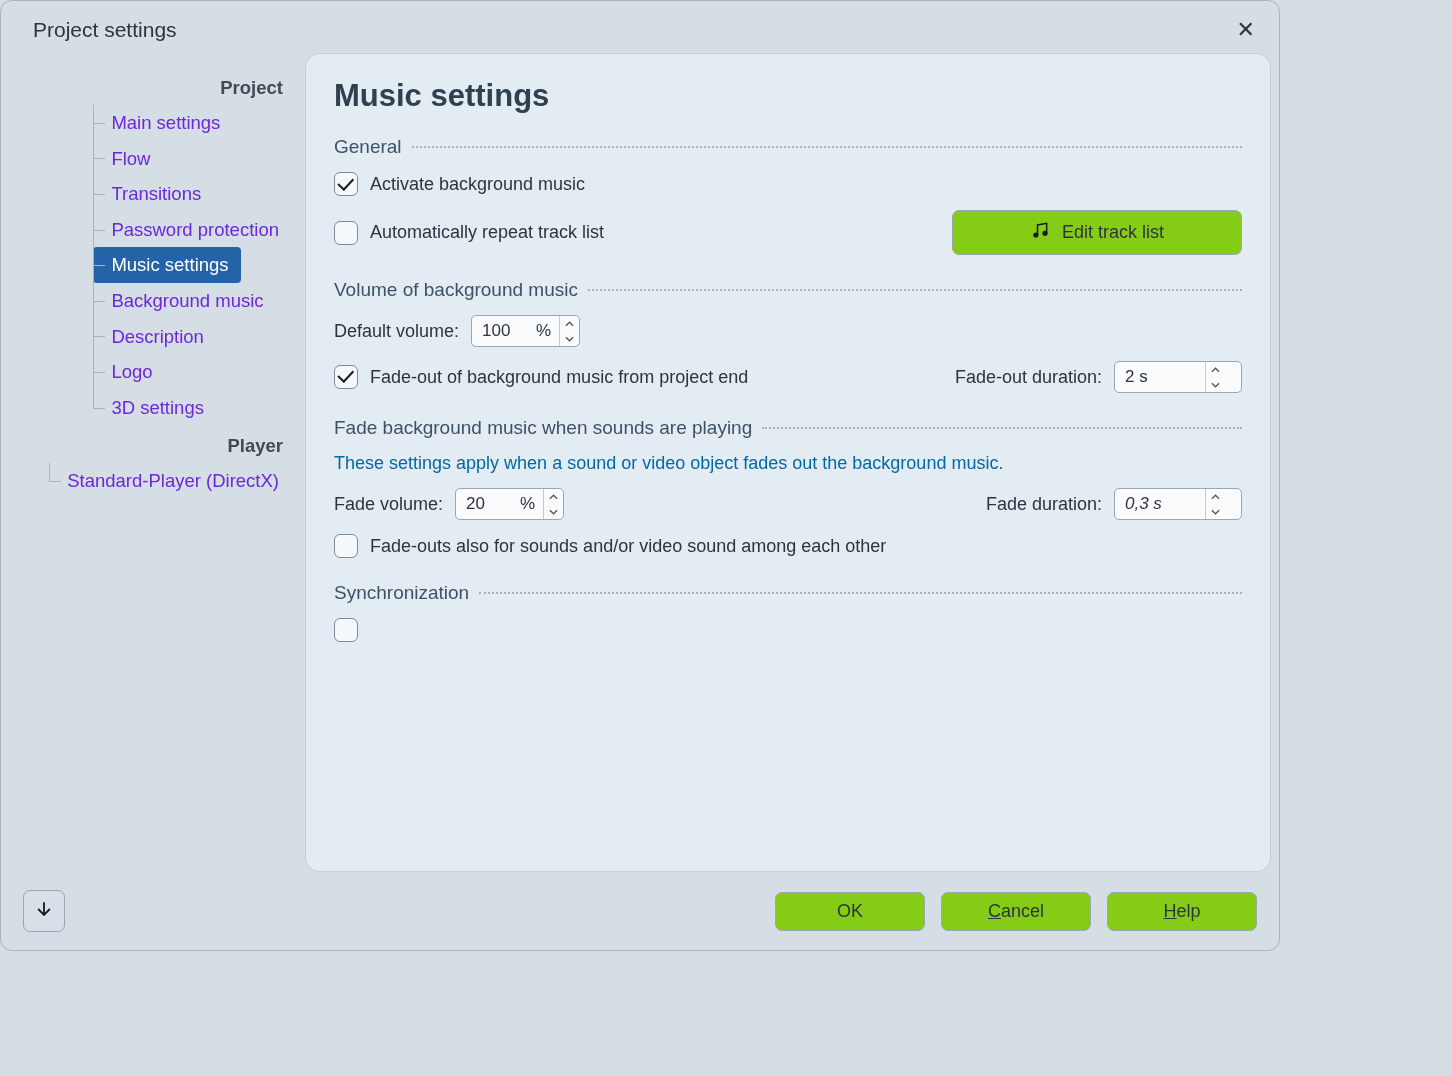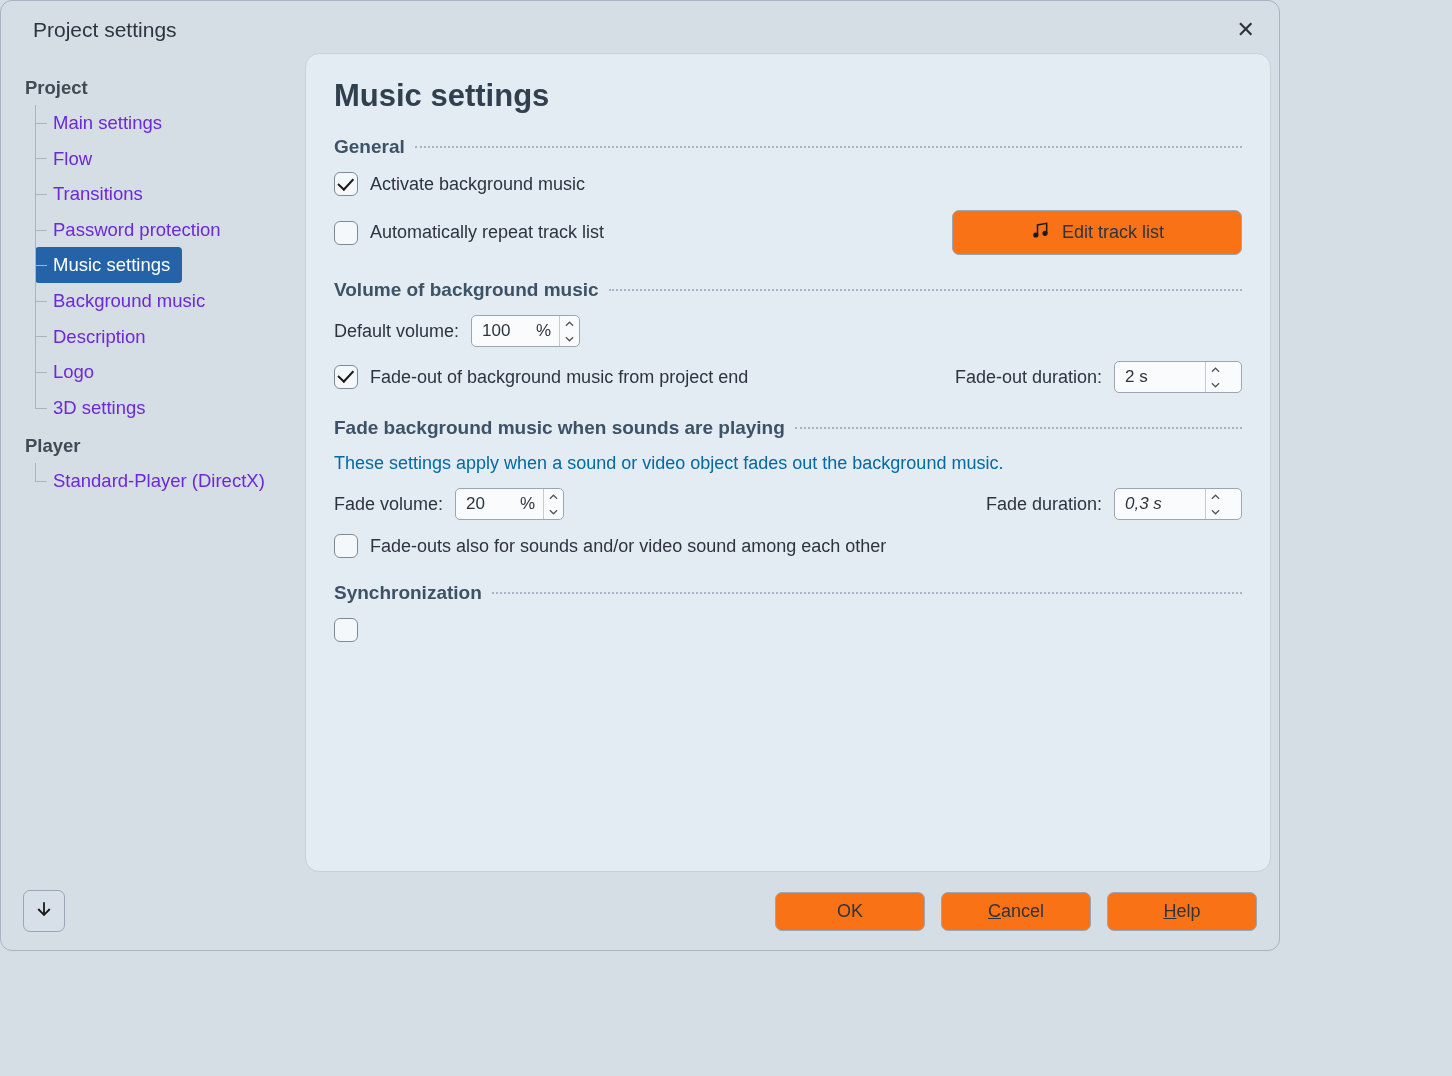--- a/index.html
+++ b/index.html
@@ -27,21 +27,21 @@
   .titlebar .close {
     font-size: 22px; line-height: 1; color: #2d3440; padding: 4px 6px;
     cursor: pointer; border-radius: 4px;
   }
 
   
   .main { flex: 1; display: flex; padding: 0 8px 8px 8px; gap: 10px; min-height: 0; }
 
   .sidebar {
     width: 286px; padding: 18px 8px 8px 12px; font-size: 18.5px;
-    display: flex; flex-direction: column; gap: 4px;
+    display: flex; flex-direction: column; gap: 4px; align-items: flex-end;
   }
   .sidebar .group { font-weight: 600; color: #424a55; padding: 6px 4px 2px; font-size: 18.5px; }
   .tree { margin-left: 14px; }
   .tree-item {
     position: relative; padding: 3px 8px 3px 18px; color: #6d28d9; cursor: pointer;
     border-radius: 4px; line-height: 1.6;
   }
   .tree-item::before {
     content: ""; position: absolute; left: 0; top: 0; bottom: 0;
     border-left: 1px solid #a8b4c0;
@@ -58,21 +58,21 @@
 
   .content {
     flex: 1; background: #e3ebf3; border: 1px solid #c5d0db;
     border-radius: 14px; padding: 24px 28px; color: #2d3440;
     display: flex; flex-direction: column; gap: 14px; min-height: 0;
   }
   .content h1 { font-size: 31px; font-weight: 600; color: #31404f; margin-bottom: 8px; }
 
   .section-head {
     display: flex; align-items: center; gap: 10px; font-size: 19px;
-    color: #3e5266; font-weight: 700; white-space: nowrap; margin-top: 10px;
+    color: #3e5266; font-weight: 400; white-space: nowrap; margin-top: 10px;
   }
   .section-head .rule {
     flex: 1; height: 0; border-top: 2px dotted #a7b3c1;
   }
   .section-head:first-of-type { margin-top: 0; }
 
   .row { display: flex; align-items: center; gap: 12px; font-size: 18px; color: #2d3440; }
   .row.between { justify-content: space-between; }
 
   
@@ -81,21 +81,21 @@
     background: #f5f8fb; display: inline-flex; align-items: center; justify-content: center;
     cursor: pointer; flex-shrink: 0;
   }
   .cb.checked::after {
     content: ""; width: 13px; height: 7px; border-left: 2.8px solid #1a1a1a;
     border-bottom: 2.8px solid #1a1a1a; transform: rotate(-47deg) translate(1px,-2px);
   }
 
   
   .btn {
-    border: 1px solid #9aa6b3; background: #f97316; border-radius: 7px;
+    border: 1px solid #9aa6b3; background: #84cc16; border-radius: 7px;
     padding: 9px 24px; font-size: 18px; color: #2d3440; cursor: pointer;
     display: inline-flex; align-items: center; gap: 12px;
   }
   .btn.wide { min-width: 290px; justify-content: center; }
   .btn.footer { min-width: 150px; justify-content: center; padding: 8px 12px; }
 
   
   .spinner {
     display: inline-flex; align-items: stretch; border: 1px solid #9aa6b3;
     border-radius: 5px; background: #f9fbfd; height: 32px; overflow: hidden;

